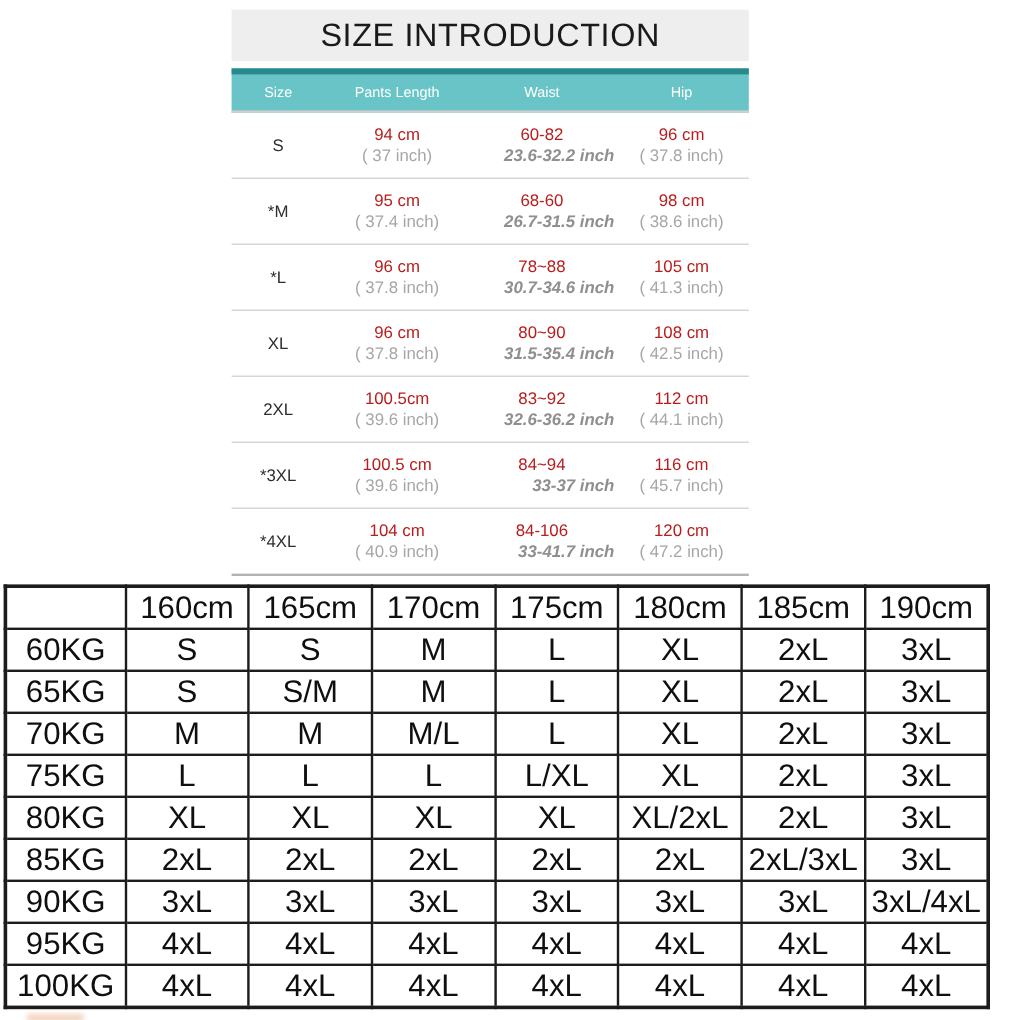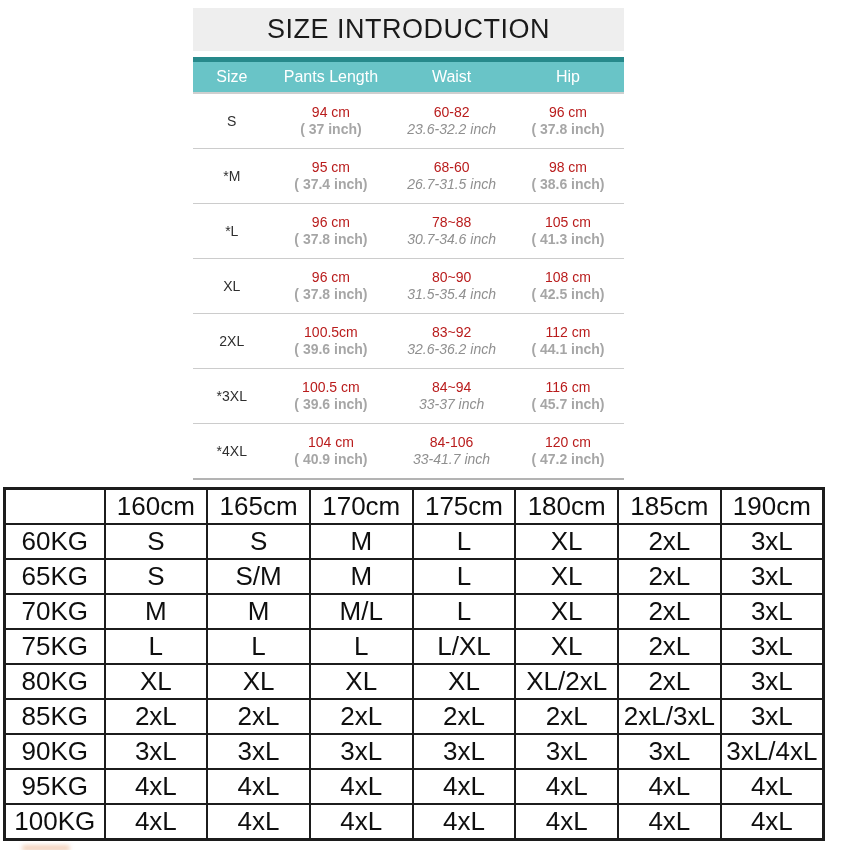--- a/index.html
+++ b/index.html
@@ -13,31 +13,31 @@
     background:var(--title-bg,#eeeeee);height:43px;
     display:flex;align-items:center;justify-content:center;
     font-size:27px;color:#1a1a1a;letter-spacing:0.5px;text-align:center;
   }
   .intro-header{
     margin-top:6px;
     background:var(--teal-header-bg,#69c4c7);
     border-top:5px solid var(--teal-header-border,#27898b);
     border-bottom:2px solid #cfcfcf;
     height:30px;display:flex;align-items:center;
-    color:#ffffff;font-size:16px;
+    color:#ffffff;font-size:12px;
   }
   .ih-cell{text-align:center;}
   .c0{width:18%;} .c1{width:28%;} .c2{width:28%;} .c3{width:26%;}
   .i-row{display:flex;align-items:center;height:54px;border-bottom:1px solid var(--divider,#cccccc);}
   .i-row:last-child{border-bottom:2px solid #b3b3b3;}
   .ic{display:flex;flex-direction:column;justify-content:center;text-align:center;font-size:14px;line-height:17px;}
   .size-lab{color:#2e2e2e;font-size:14px;}
   .cm{color:#b91c1c;font-weight:normal;}
-  .in{color:var(--inch-text,#a6a6a6);font-weight:bold;}
-  .wi{font-weight:normal;font-style:italic;color:var(--waist-inch-text,#8f8f8f);}
+  .in{color:var(--inch-text,#a6a6a6);}
+  .wi{font-weight:bold;font-style:italic;color:var(--waist-inch-text,#8f8f8f);text-align:right;}
   
   .matrix{
     position:absolute;left:3px;top:487px;width:822px;
     border-collapse:collapse;table-layout:fixed;
     border:3px solid var(--matrix-border,#1c1c1c);
     background:#ffffff;
   }
   .matrix th,.matrix td{
     border:2px solid var(--matrix-border,#1c1c1c);
     text-align:center;vertical-align:middle;

